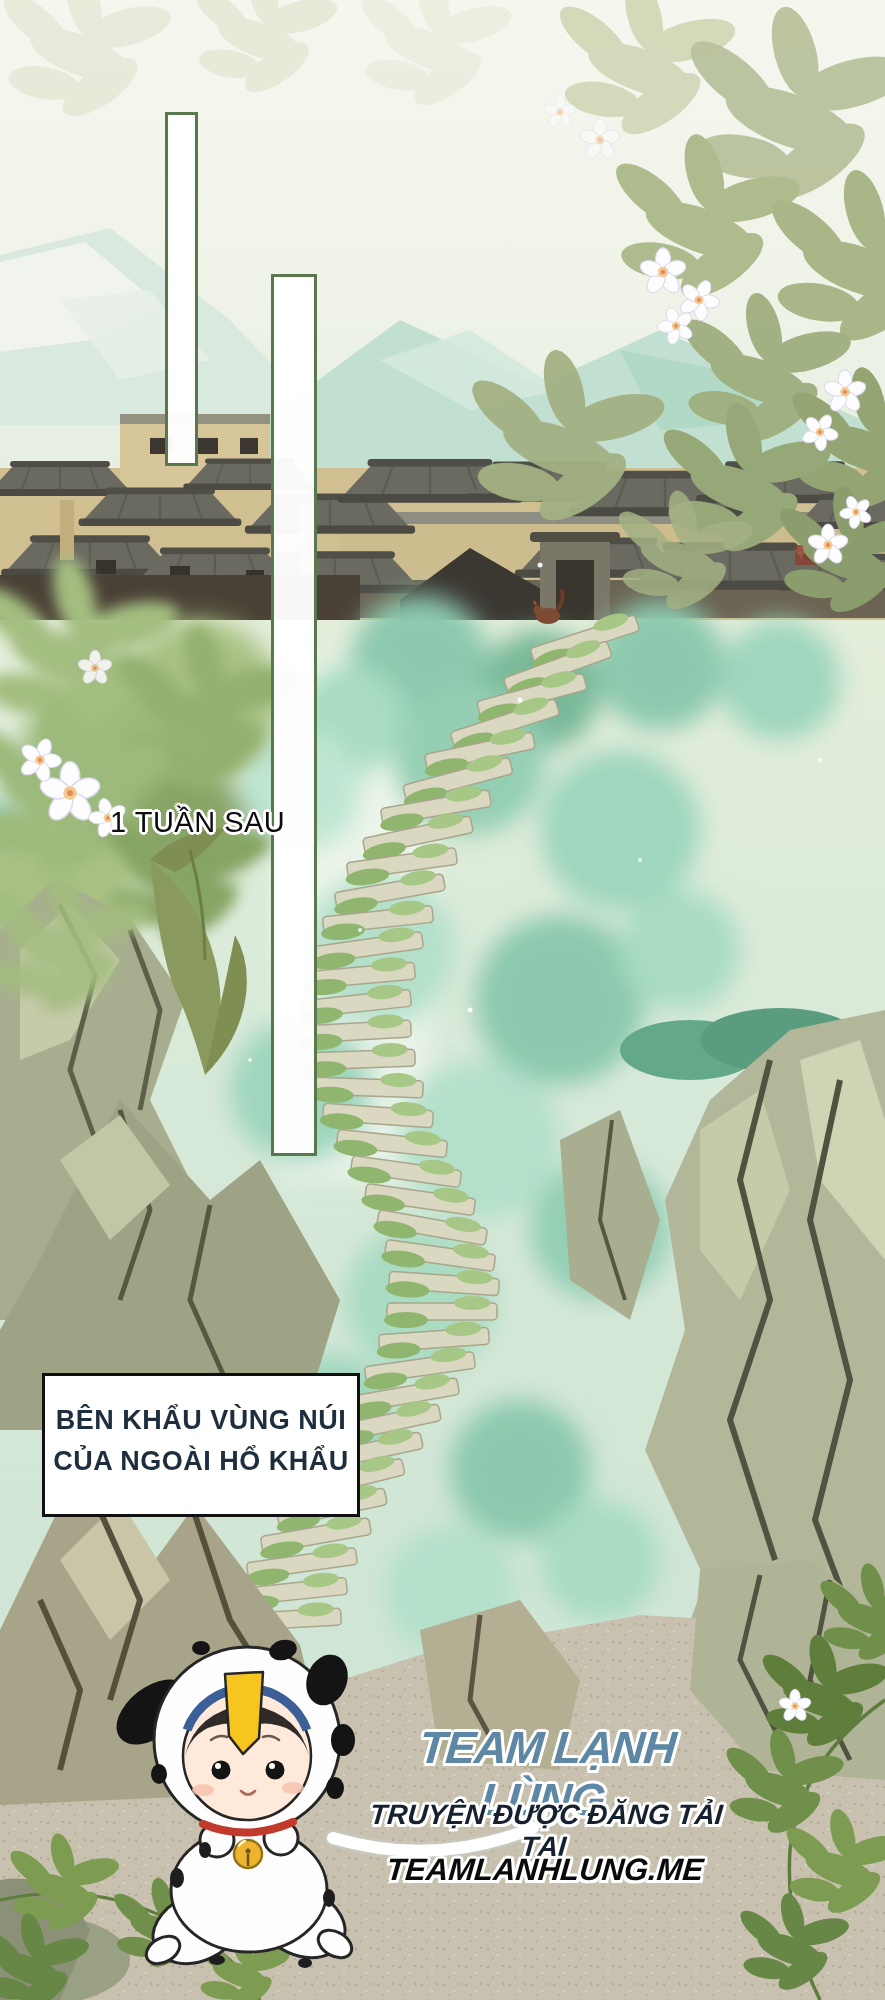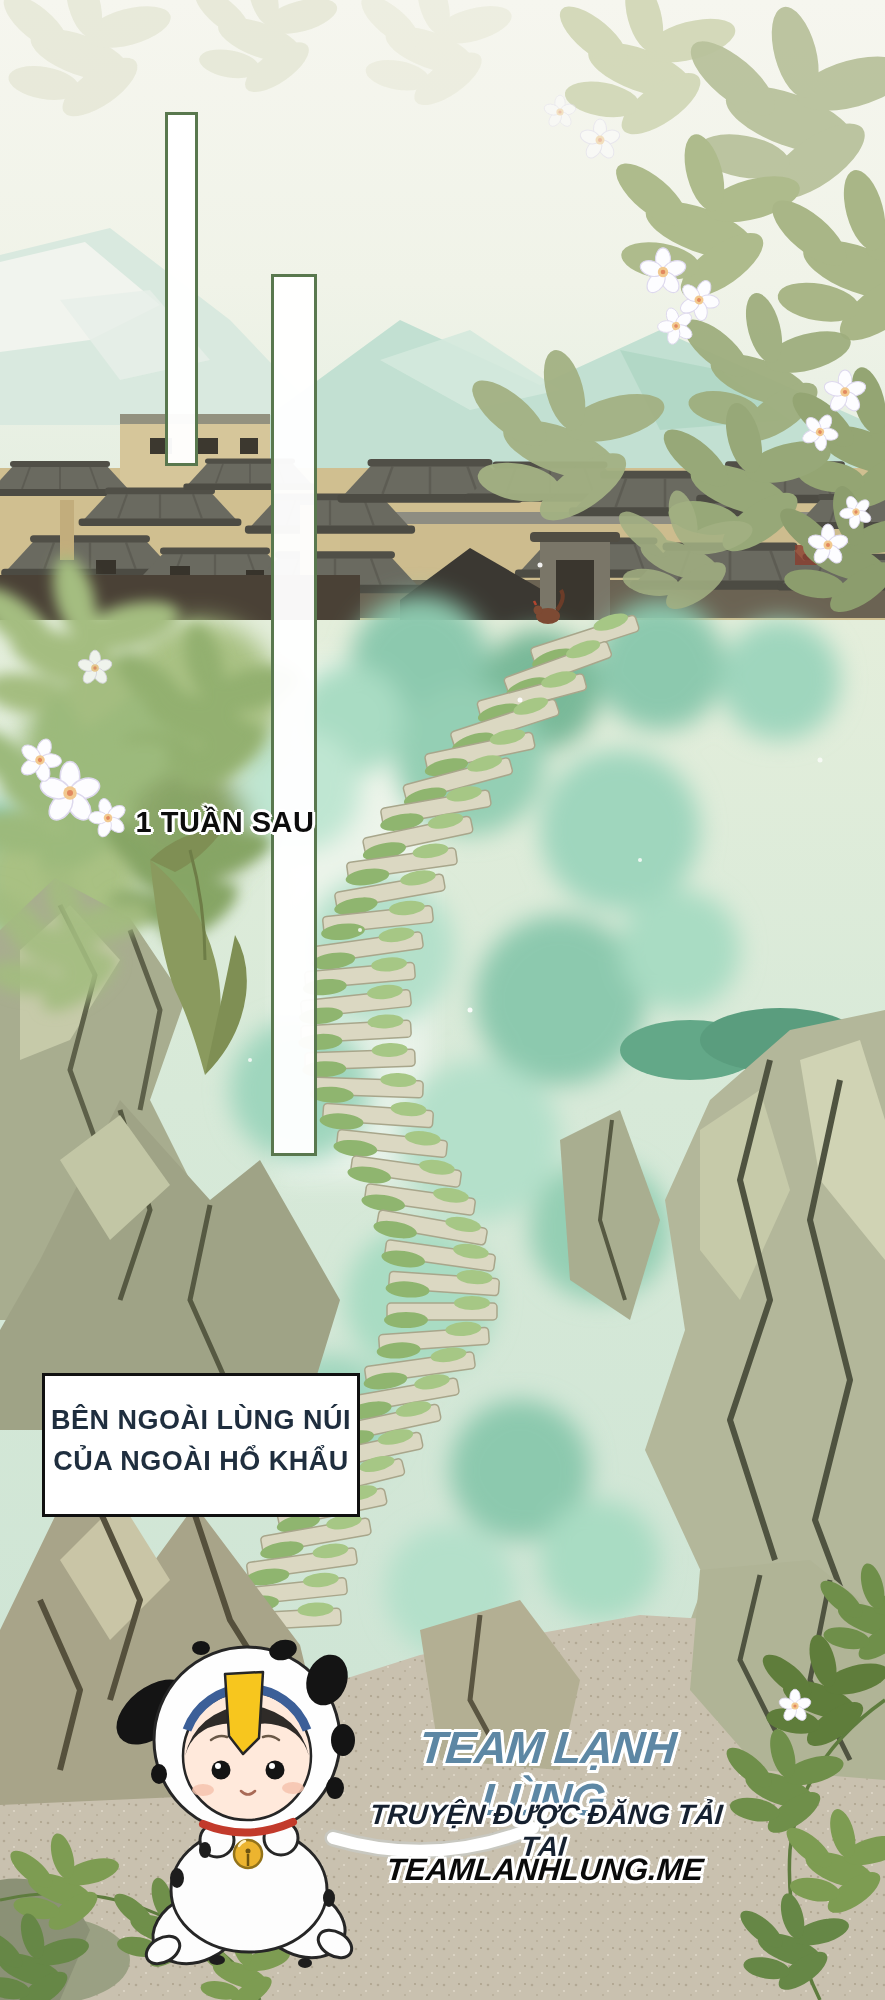--- a/index.html
+++ b/index.html
@@ -6,21 +6,21 @@
   #page{position:relative;width:885px;height:2000px;overflow:hidden;
         font-family:"Liberation Sans",sans-serif;background:#eef0e6;}
   #scene{position:absolute;left:0;top:0;width:885px;height:2000px;z-index:0;}
   .bar{position:absolute;background:rgba(255,255,255,.96);border:3px solid #59784e;z-index:2;}
   #bar1{left:165px;top:112px;width:27px;height:348px;}
   #bar2{left:271px;top:274px;width:40px;height:876px;}
   #sfx{position:absolute;left:150px;top:505px;width:120px;height:290px;z-index:3;}
   .wo{fill:none;stroke:#ffffff;stroke-linecap:round;stroke-linejoin:round;}
   .bk{fill:none;stroke:#0a0a0a;stroke-linecap:round;stroke-linejoin:round;}
   #translation{position:absolute;left:110px;top:806px;width:230px;z-index:3;
-      text-align:center;font-size:29px;font-weight:bold;color:#0c0c0c;letter-spacing:.5px;
+      text-align:left;font-size:29px;font-weight:normal;color:#0c0c0c;letter-spacing:.5px;
       text-shadow:3px 0 0 #fff,-3px 0 0 #fff,0 3px 0 #fff,0 -3px 0 #fff,
                   2px 2px 0 #fff,-2px 2px 0 #fff,2px -2px 0 #fff,-2px -2px 0 #fff;}
   #caption-box{position:absolute;left:42px;top:1373px;width:318px;height:144px;z-index:4;
       background:#ffffff;border:3px solid #101010;box-sizing:border-box;}
   #caption-box .txt{margin-top:24px;text-align:center;font-size:27px;font-weight:bold;
       color:#1f2e3e;letter-spacing:.5px;line-height:1.5;}
   #mascot{position:absolute;left:105px;top:1628px;width:470px;height:372px;z-index:4;}
   .credit{position:absolute;left:350px;width:390px;text-align:center;z-index:5;
       font-weight:bold;font-style:italic;transform:skewX(-5deg);
       text-shadow:3px 0 0 #fff,-3px 0 0 #fff,0 3px 0 #fff,0 -3px 0 #fff,
@@ -367,21 +367,21 @@
       <rect x="53" y="184" width="10" height="86" rx="4" fill="#0a0a0a">
     </rect></rect></g>
   
 
   
   <div id="translation">1 TUẦN SAU</div>
 
   
   <div id="caption-box">
     <div class="txt">
-      <div>BÊN NGOÀI LÙNG NÚI</div>
+      <div>BÊN KHẨU VÙNG NÚI</div>
       <div>CỦA NGOÀI HỔ KHẨU</div>
     </div>
   </div>
 
   
   <svg id="mascot" viewBox="0 0 470 372" xmlns="http://www.w3.org/2000/svg">
 
     <g>
       <path d="M228,210 Q330,240 428,200" stroke="#c8c8c0" stroke-width="17" fill="none" stroke-linecap="round"></path>
       <path d="M228,210 Q330,240 428,200" stroke="#ffffff" stroke-width="12" fill="none" stroke-linecap="round"></path>

